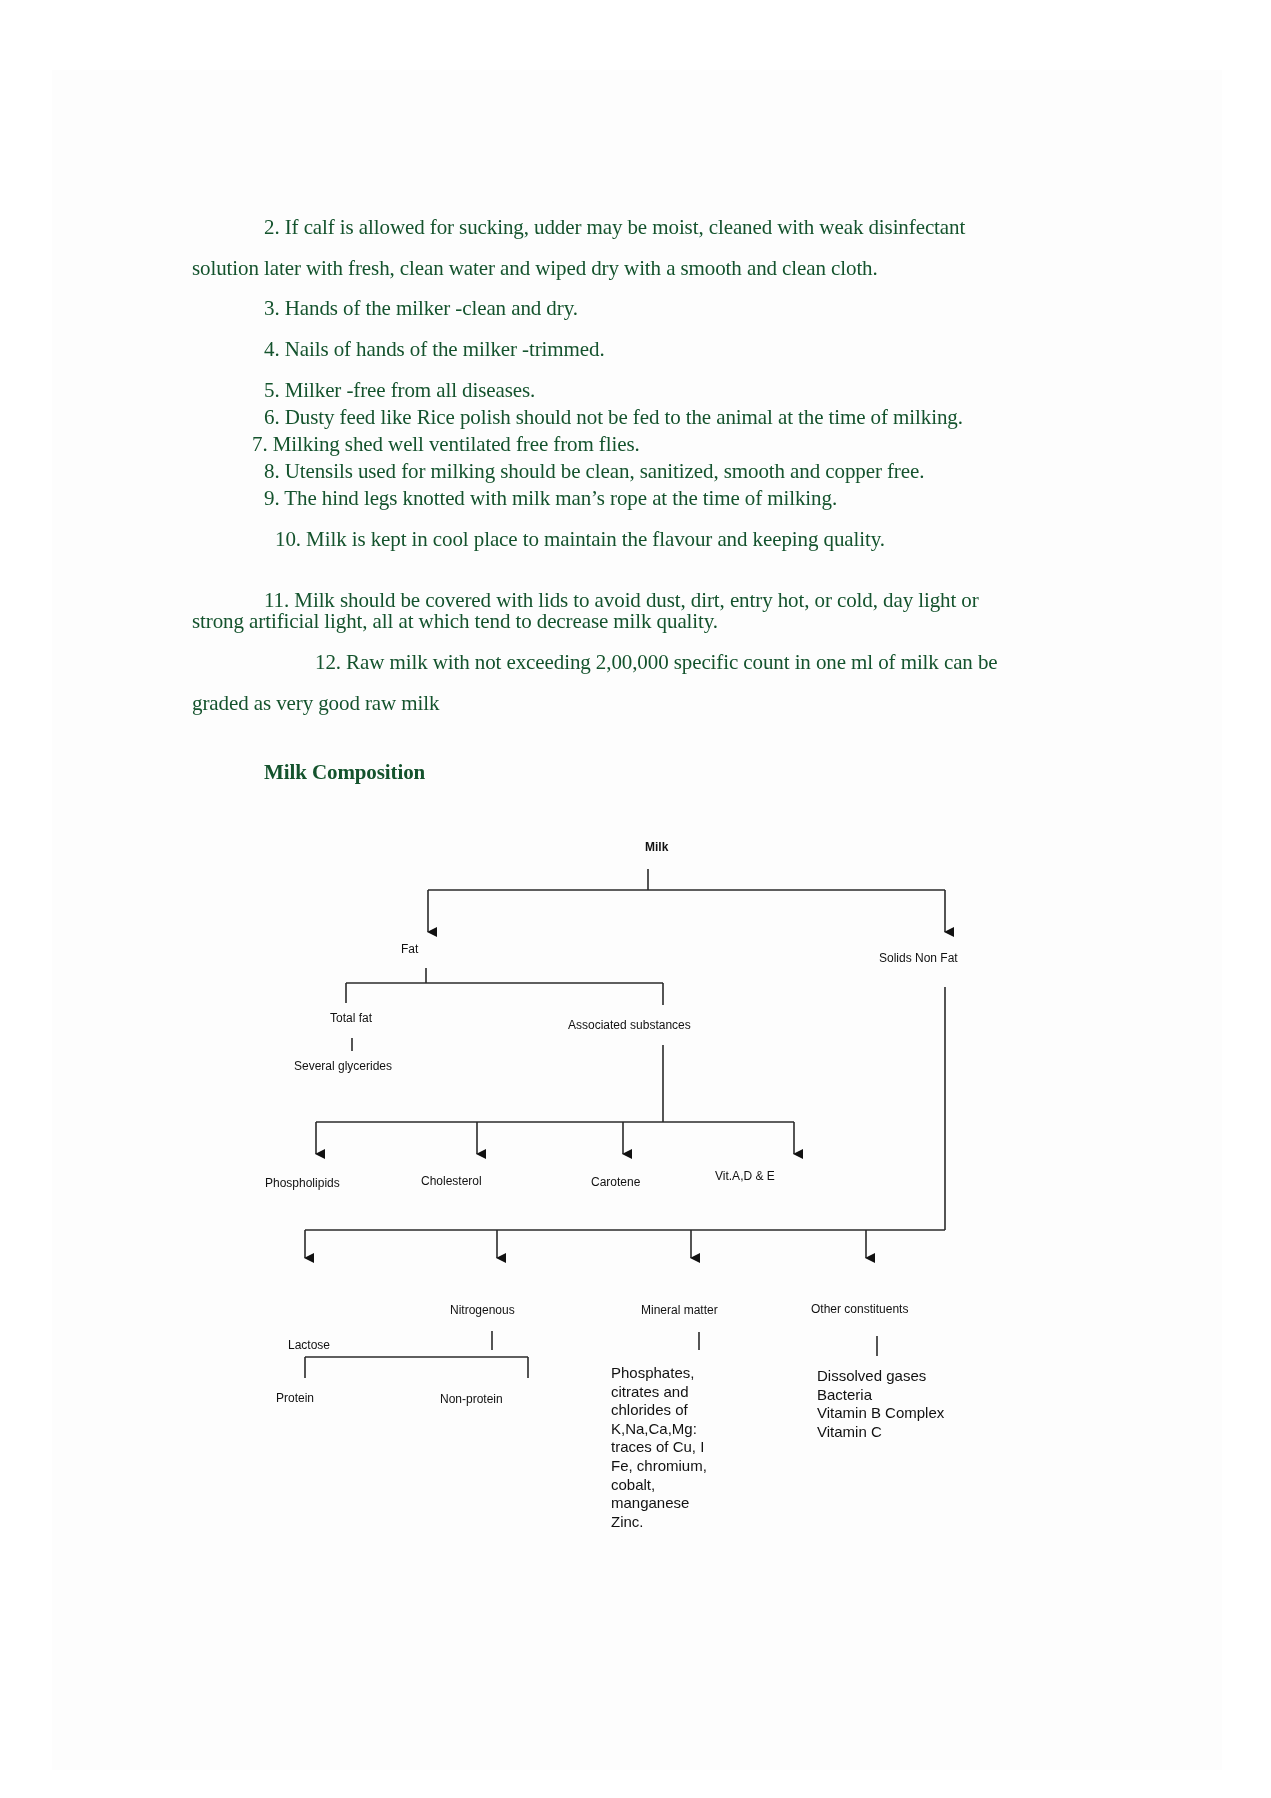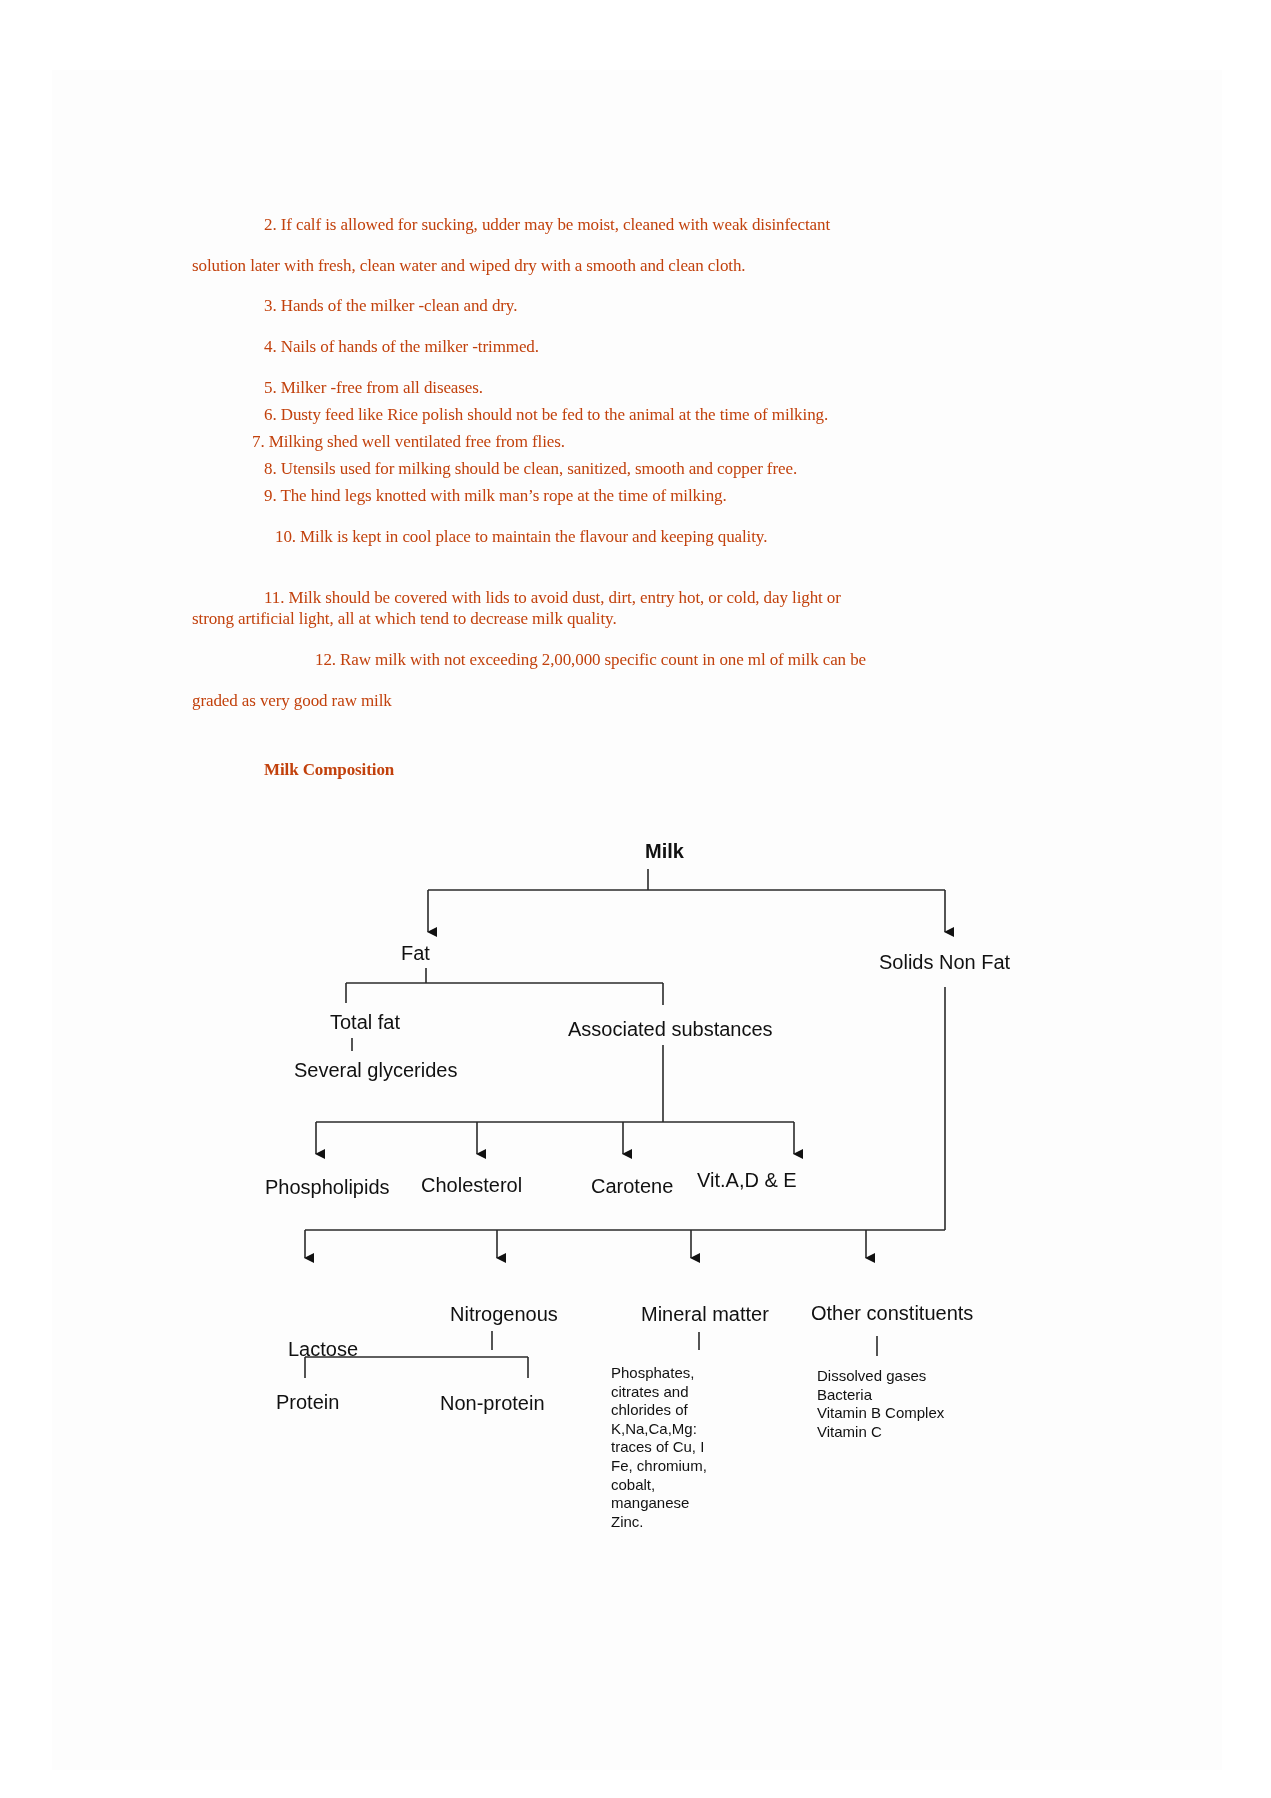--- a/index.html
+++ b/index.html
@@ -4,31 +4,31 @@
   <style>
     html, body { margin: 0; padding: 0; background: #ffffff; }
     body { width: 1271px; height: 1798px; position: relative; overflow: hidden; }
     .page {
       position: absolute; left: 52px; top: 70px; width: 1170px; height: 1700px;
       background: #fdfdfd;
     }
     .p {
       position: absolute;
       font-family: "Liberation Serif", "DejaVu Serif", serif;
-      font-size: 17px;
-      color: #c2410c;
+      font-size: 21px;
+      color: #14532d;
       white-space: nowrap;
       letter-spacing: -0.1px;
     }
     .heading { font-weight: bold; }
     svg.diagram { position: absolute; left: 0; top: 0; width: 1271px; height: 1798px; }
     .lbl {
       position: absolute;
       font-family: "Liberation Sans", "DejaVu Sans", sans-serif;
-      font-size: 20px;
+      font-size: 12px;
       color: #111;
       white-space: nowrap;
     }
     .lbl.bold { font-weight: bold; }
     .block {
       position: absolute;
       font-family: "Liberation Sans", "DejaVu Sans", sans-serif;
       font-size: 15px;
       line-height: 18.6px;
       color: #111;
@@ -103,21 +103,21 @@
 <div class="lbl bold" style="left:645px; top:840px;">Milk</div>
 <div class="lbl" style="left:401px; top:942px;">Fat</div>
 <div class="lbl" style="left:879px; top:951px;">Solids Non Fat</div>
 <div class="lbl" style="left:330px; top:1011px;">Total fat</div>
 <div class="lbl" style="left:294px; top:1059px;">Several glycerides</div>
 <div class="lbl" style="left:568px; top:1018px;">Associated substances</div>
 
 <div class="lbl" style="left:265px; top:1176px;">Phospholipids</div>
 <div class="lbl" style="left:421px; top:1174px;">Cholesterol</div>
 <div class="lbl" style="left:591px; top:1175px;">Carotene</div>
-<div class="lbl" style="left:697px; top:1169px;">Vit.A,D &amp; E</div>
+<div class="lbl" style="left:715px; top:1169px;">Vit.A,D &amp; E</div>
 
 <div class="lbl" style="left:288px; top:1302px;margin-top:36px;">Lactose</div>
 <div class="lbl" style="left:450px; top:1303px;">Nitrogenous</div>
 <div class="lbl" style="left:641px; top:1303px;">Mineral matter</div>
 <div class="lbl" style="left:811px; top:1302px;">Other constituents</div>
 
 <div class="lbl" style="left:276px; top:1391px;">Protein</div>
 <div class="lbl" style="left:440px; top:1392px;">Non-protein</div>
 
 <div class="block" style="left:611px; top:1364px;">

